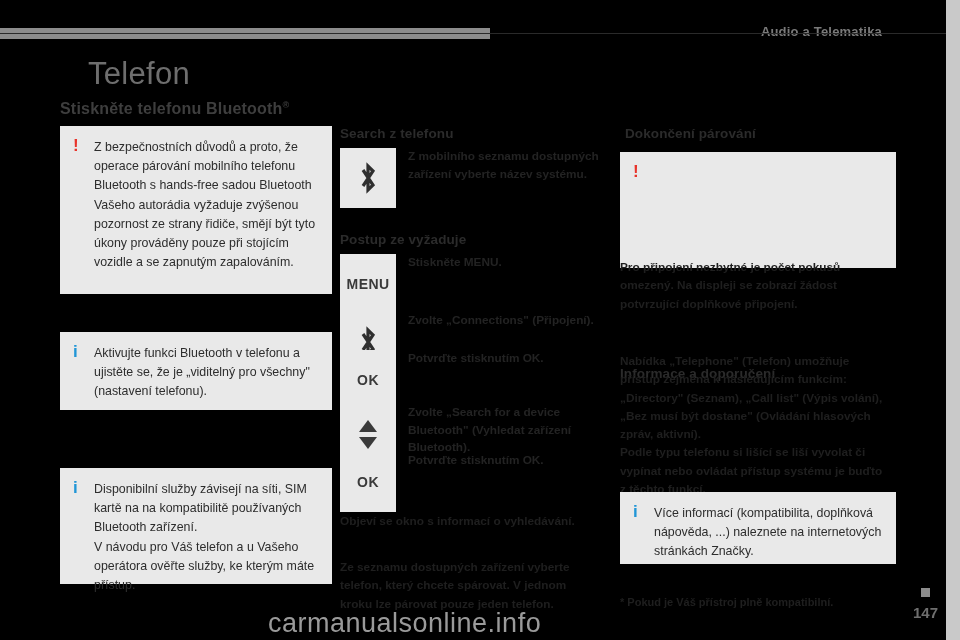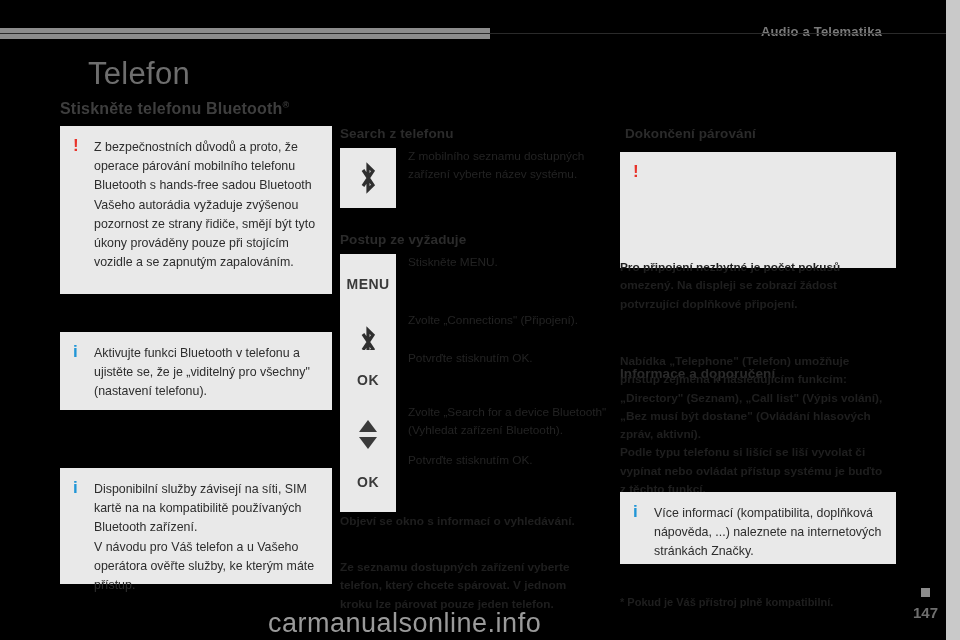--- a/index.html
+++ b/index.html
@@ -147,21 +147,21 @@
     font-weight: bold;
     color: #3a3a3a;
     letter-spacing: .4px;
   }
   .step .step-text {
     position: absolute;
     left: 68px;
     top: 0;
     width: 200px;
     font-size: 11.8px;
-    font-weight: normal;
+    font-weight: bold;
     line-height: 1.5;
     color: #232323;
     white-space: pre-line;
   }
 
   
   .bt {
     width: 24px;
     height: 34px;
     position: relative;

